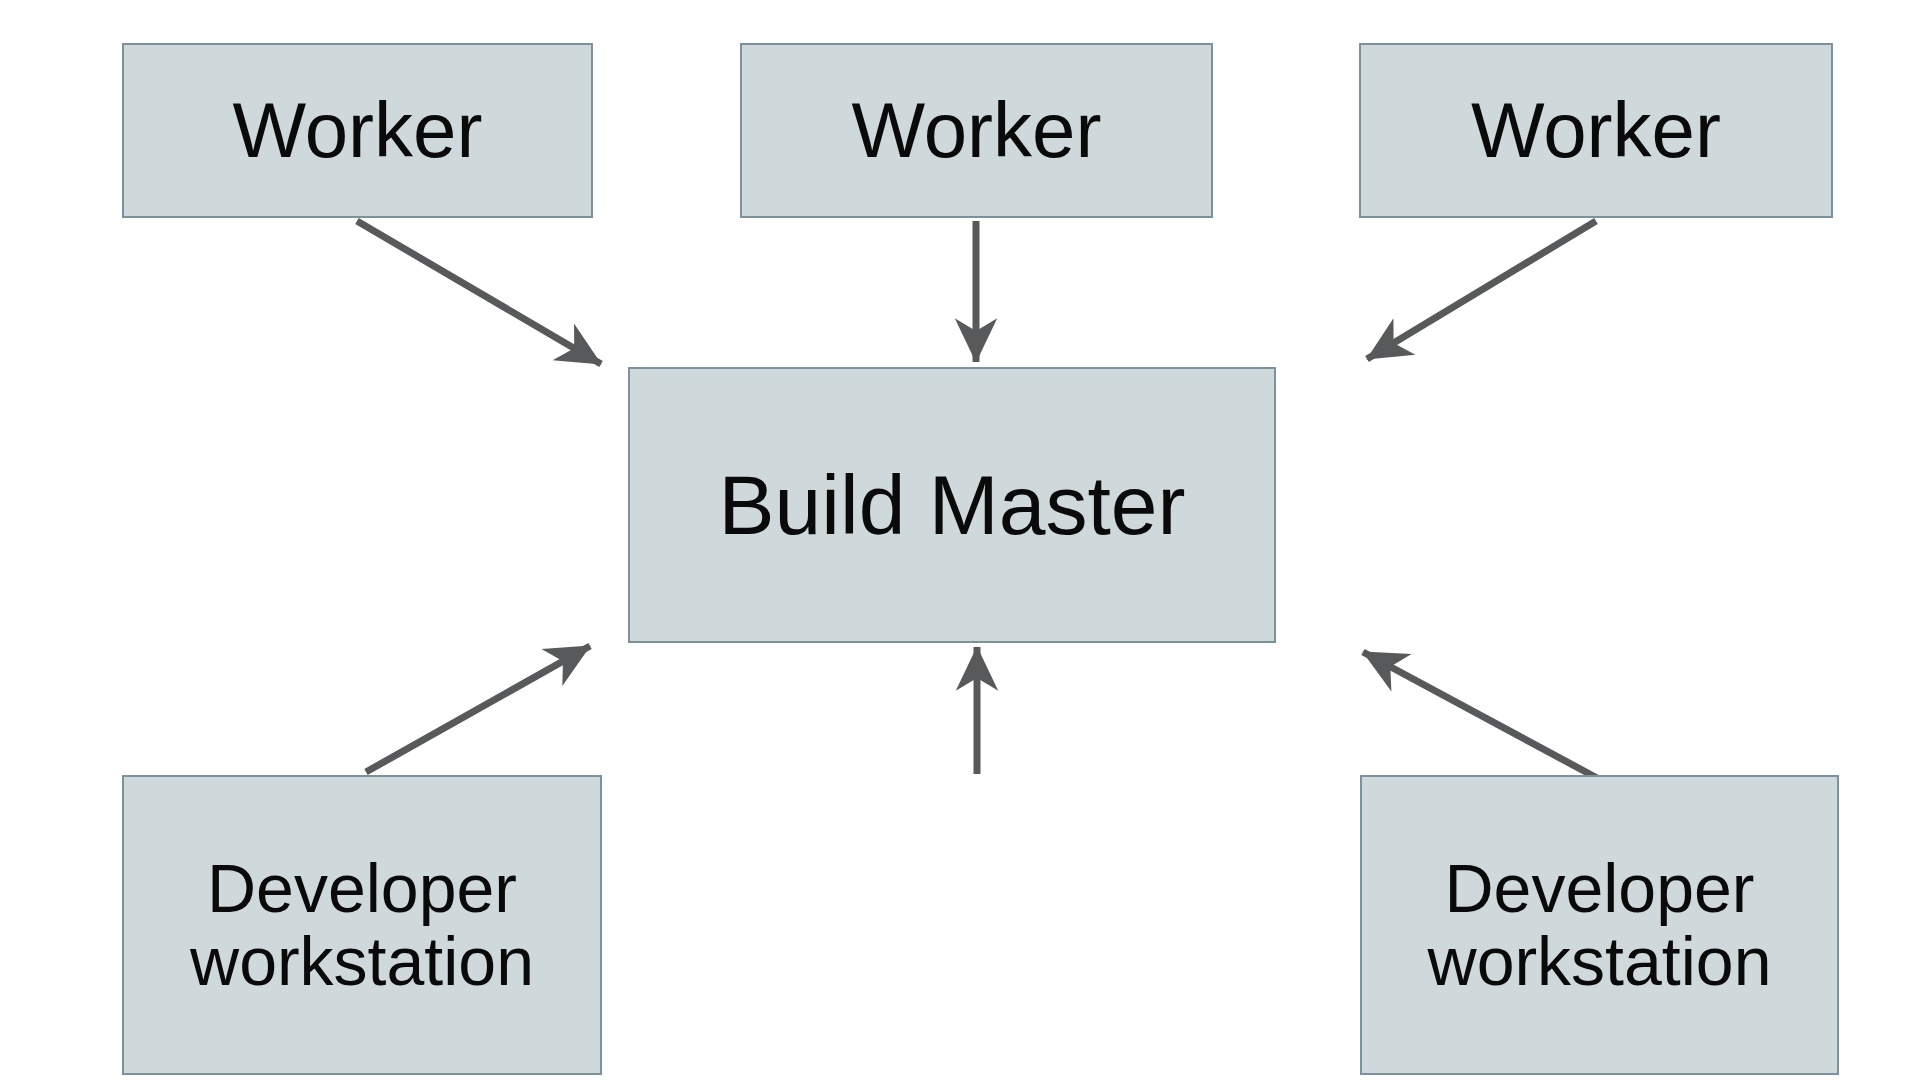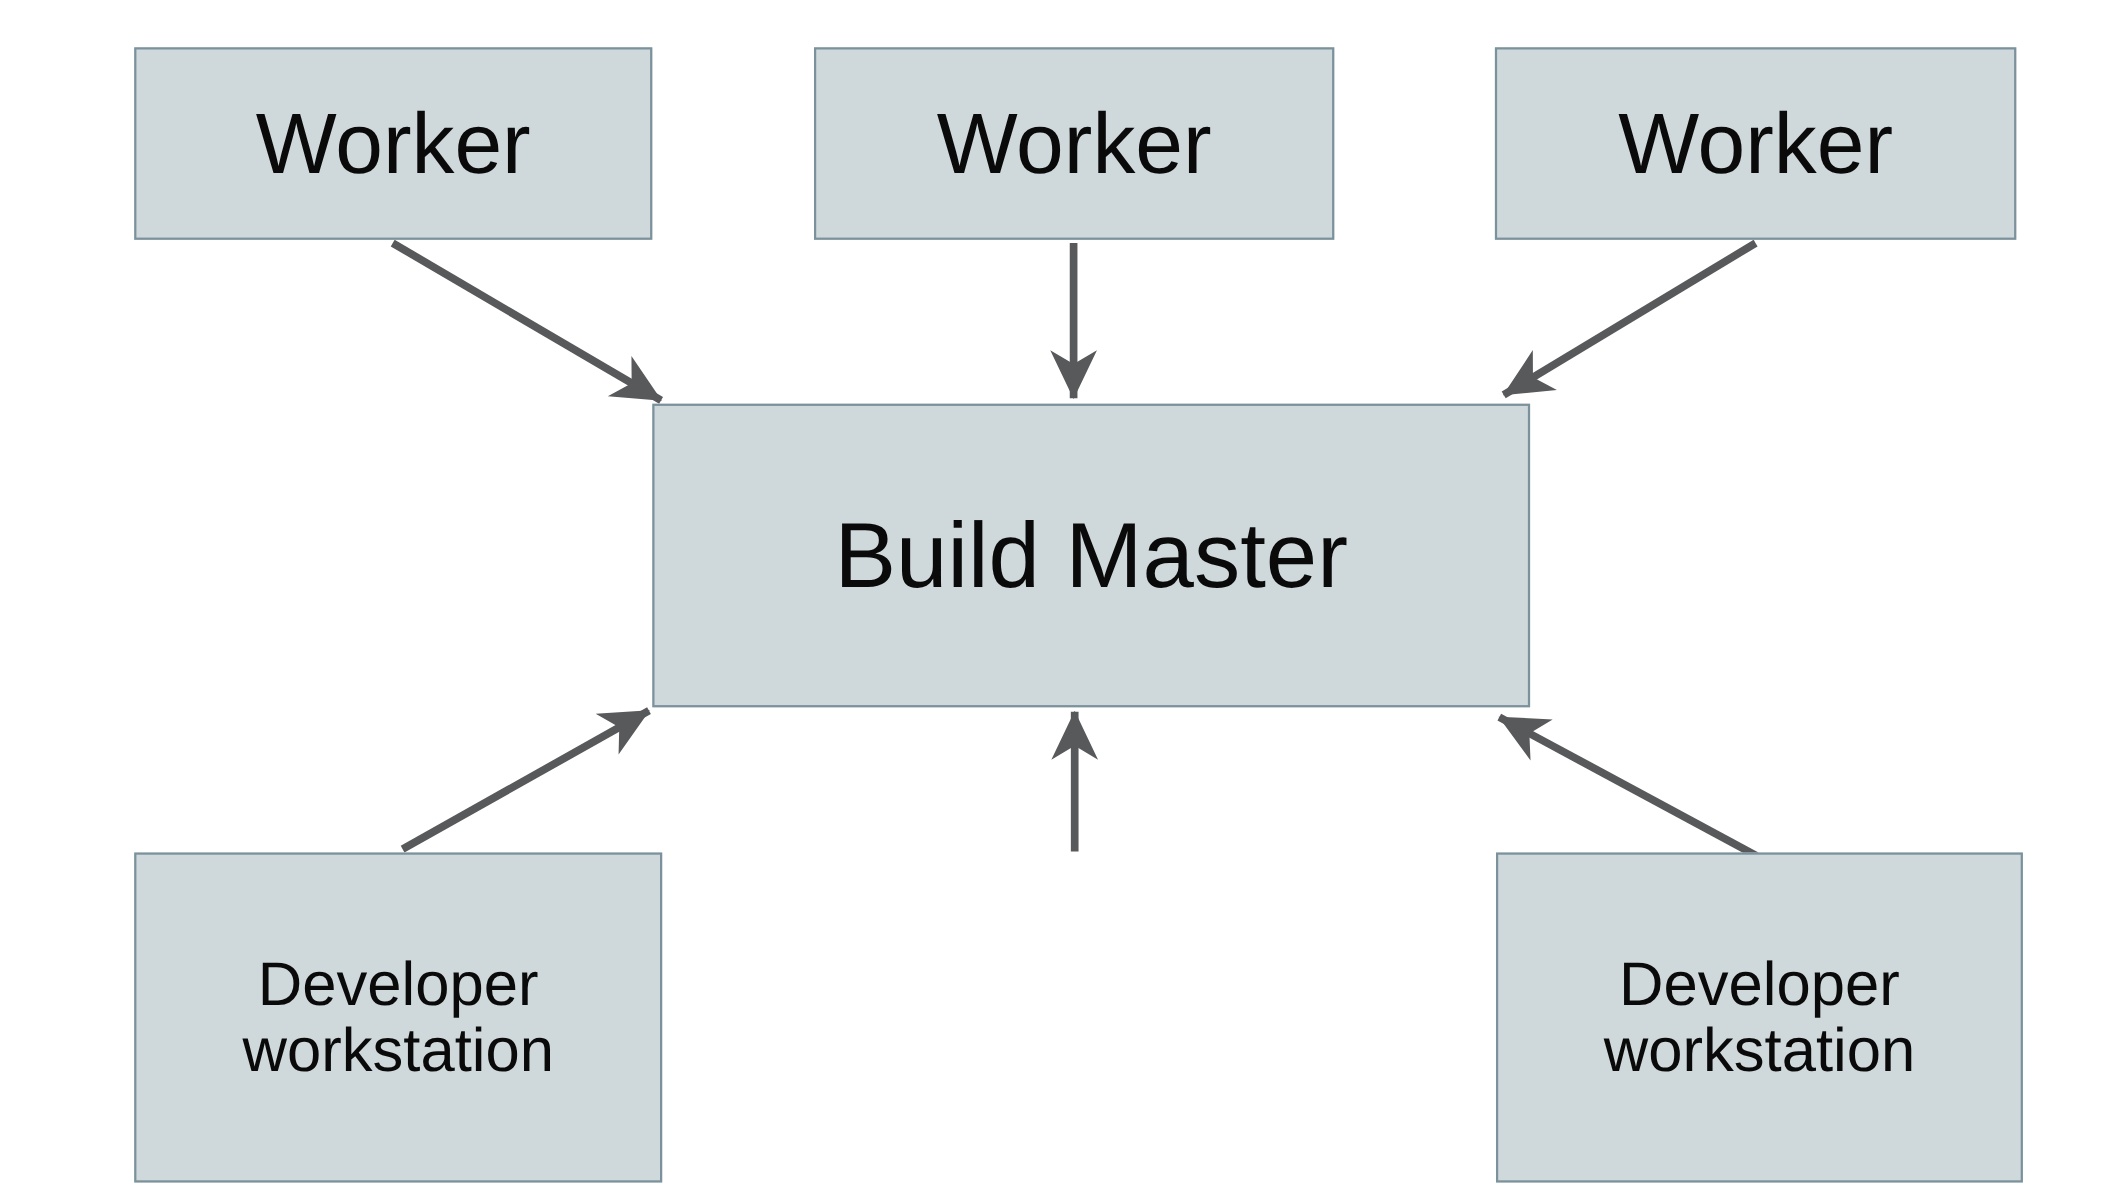--- a/index.html
+++ b/index.html
@@ -33,26 +33,26 @@
     align-items: center;
     text-align: center;
     color: #0a0a0a;
   }
   .node .label {
     display: block;
     width: 100%;
   }
   .node-top { font-size: 78px; line-height: 1.1; }
   .node-mid { font-size: 84px; line-height: 1.1; }
-  .node-bottom { font-size: 56px; line-height: 1.08; }
+  .node-bottom { font-size: 68px; line-height: 1.08; }
 
   .pos-worker-1 { left: 122px; top: 43px;  width: 471px; height: 175px; }
   .pos-worker-2 { left: 740px; top: 43px;  width: 473px; height: 175px; }
   .pos-worker-3 { left: 1359px; top: 43px; width: 474px; height: 175px; }
-  .pos-build-master { left: 593px; top: 367px; width: 798px; height: 276px; }
+  .pos-build-master { left: 628px; top: 367px; width: 648px; height: 276px; }
   .pos-dev-left  { left: 122px;  top: 775px; width: 480px; height: 300px; }
   .pos-ci-server { left: 741px;  top: 775px; width: 479px; height: 300px; }
   .pos-dev-right { left: 1360px; top: 775px; width: 479px; height: 300px; }
 
   .edge-line {
     stroke: #58595b;
     stroke-width: 7;
     fill: none;
   }
 </style>

